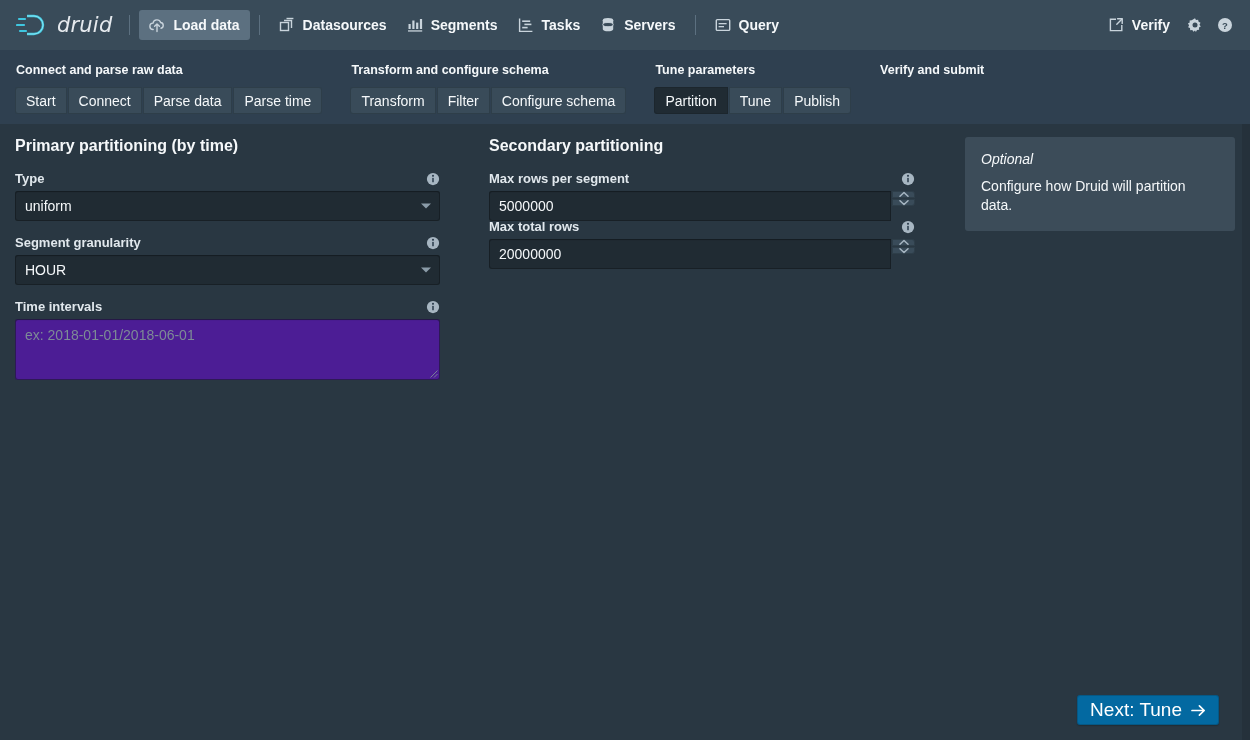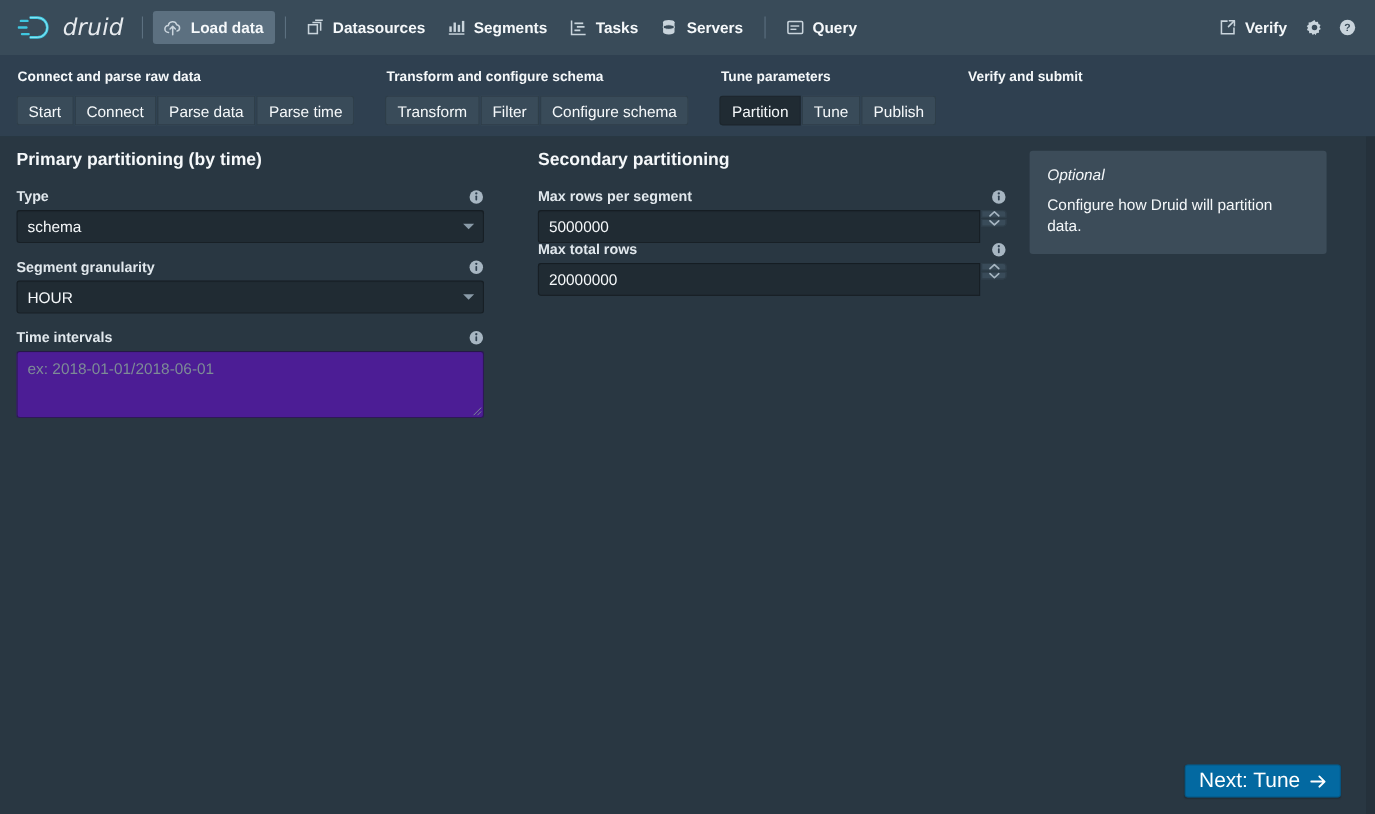--- a/index.html
+++ b/index.html
@@ -84,21 +84,21 @@
     width: 1242px; height: 616px;
     background: #293742;
   }
   .right-rail {
     position: absolute; top: 124px; left: 1242px;
     width: 8px; height: 616px; background: #25313b;
   }
   .col { position: absolute; top: 13px; }
   .col-primary { left: 15px; width: 425px; }
   .col-secondary { left: 489px; width: 426px; }
-  .col-info { left: 936px; width: 270px; }
+  .col-info { left: 965px; width: 270px; }
 
   .section-title {
     color: #f5f8fa; font-size: 16px; font-weight: bold;
     margin: 0 0 16px 0;
   }
   .field { margin-bottom: 14px; }
   .field-label-row {
     display: flex; align-items: center; justify-content: space-between;
     margin-bottom: 5px;
   }
@@ -316,21 +316,21 @@
     <div class="field">
       <div class="field-label-row">
         <span class="field-label">Type</span>
         <svg class="info-icon" viewBox="0 0 16 16">
           <circle cx="8" cy="8" r="7" fill="#a7b6c2"></circle>
           <rect x="7.1" y="6.6" width="1.8" height="5.2" rx="0.8" fill="#2f4050"></rect>
           <circle cx="8" cy="4.4" r="1.2" fill="#2f4050"></circle>
         </svg>
       </div>
       <div class="select-box">
-        <span>schema</span>
+        <span>uniform</span>
         <span class="select-caret"></span>
       </div>
     </div>
 
     <div class="field">
       <div class="field-label-row">
         <span class="field-label">Segment granularity</span>
         <svg class="info-icon" viewBox="0 0 16 16">
           <circle cx="8" cy="8" r="7" fill="#a7b6c2"></circle>
           <rect x="7.1" y="6.6" width="1.8" height="5.2" rx="0.8" fill="#2f4050"></rect>

